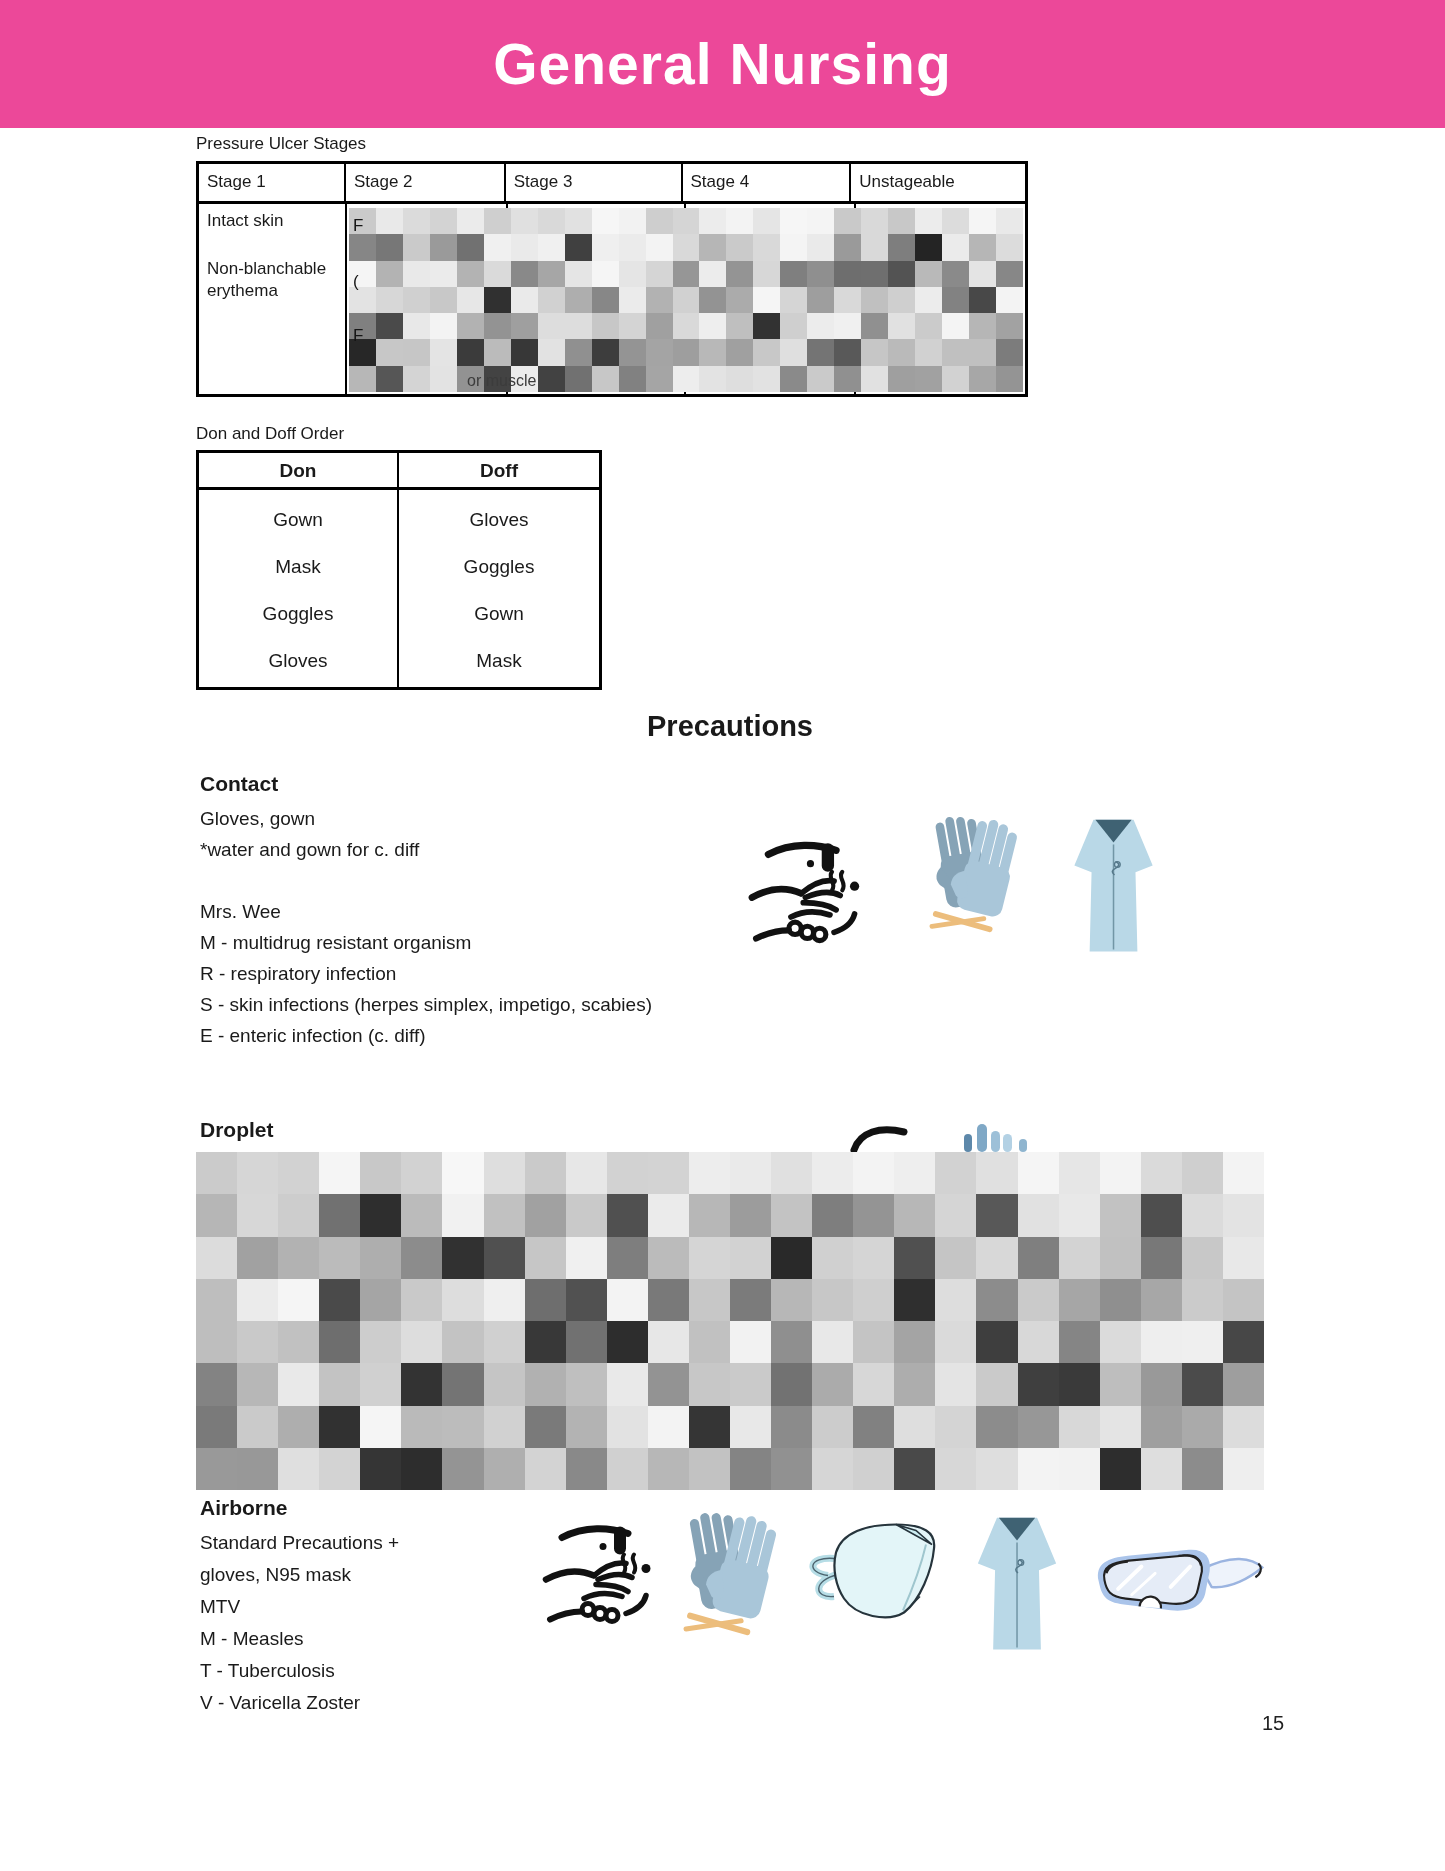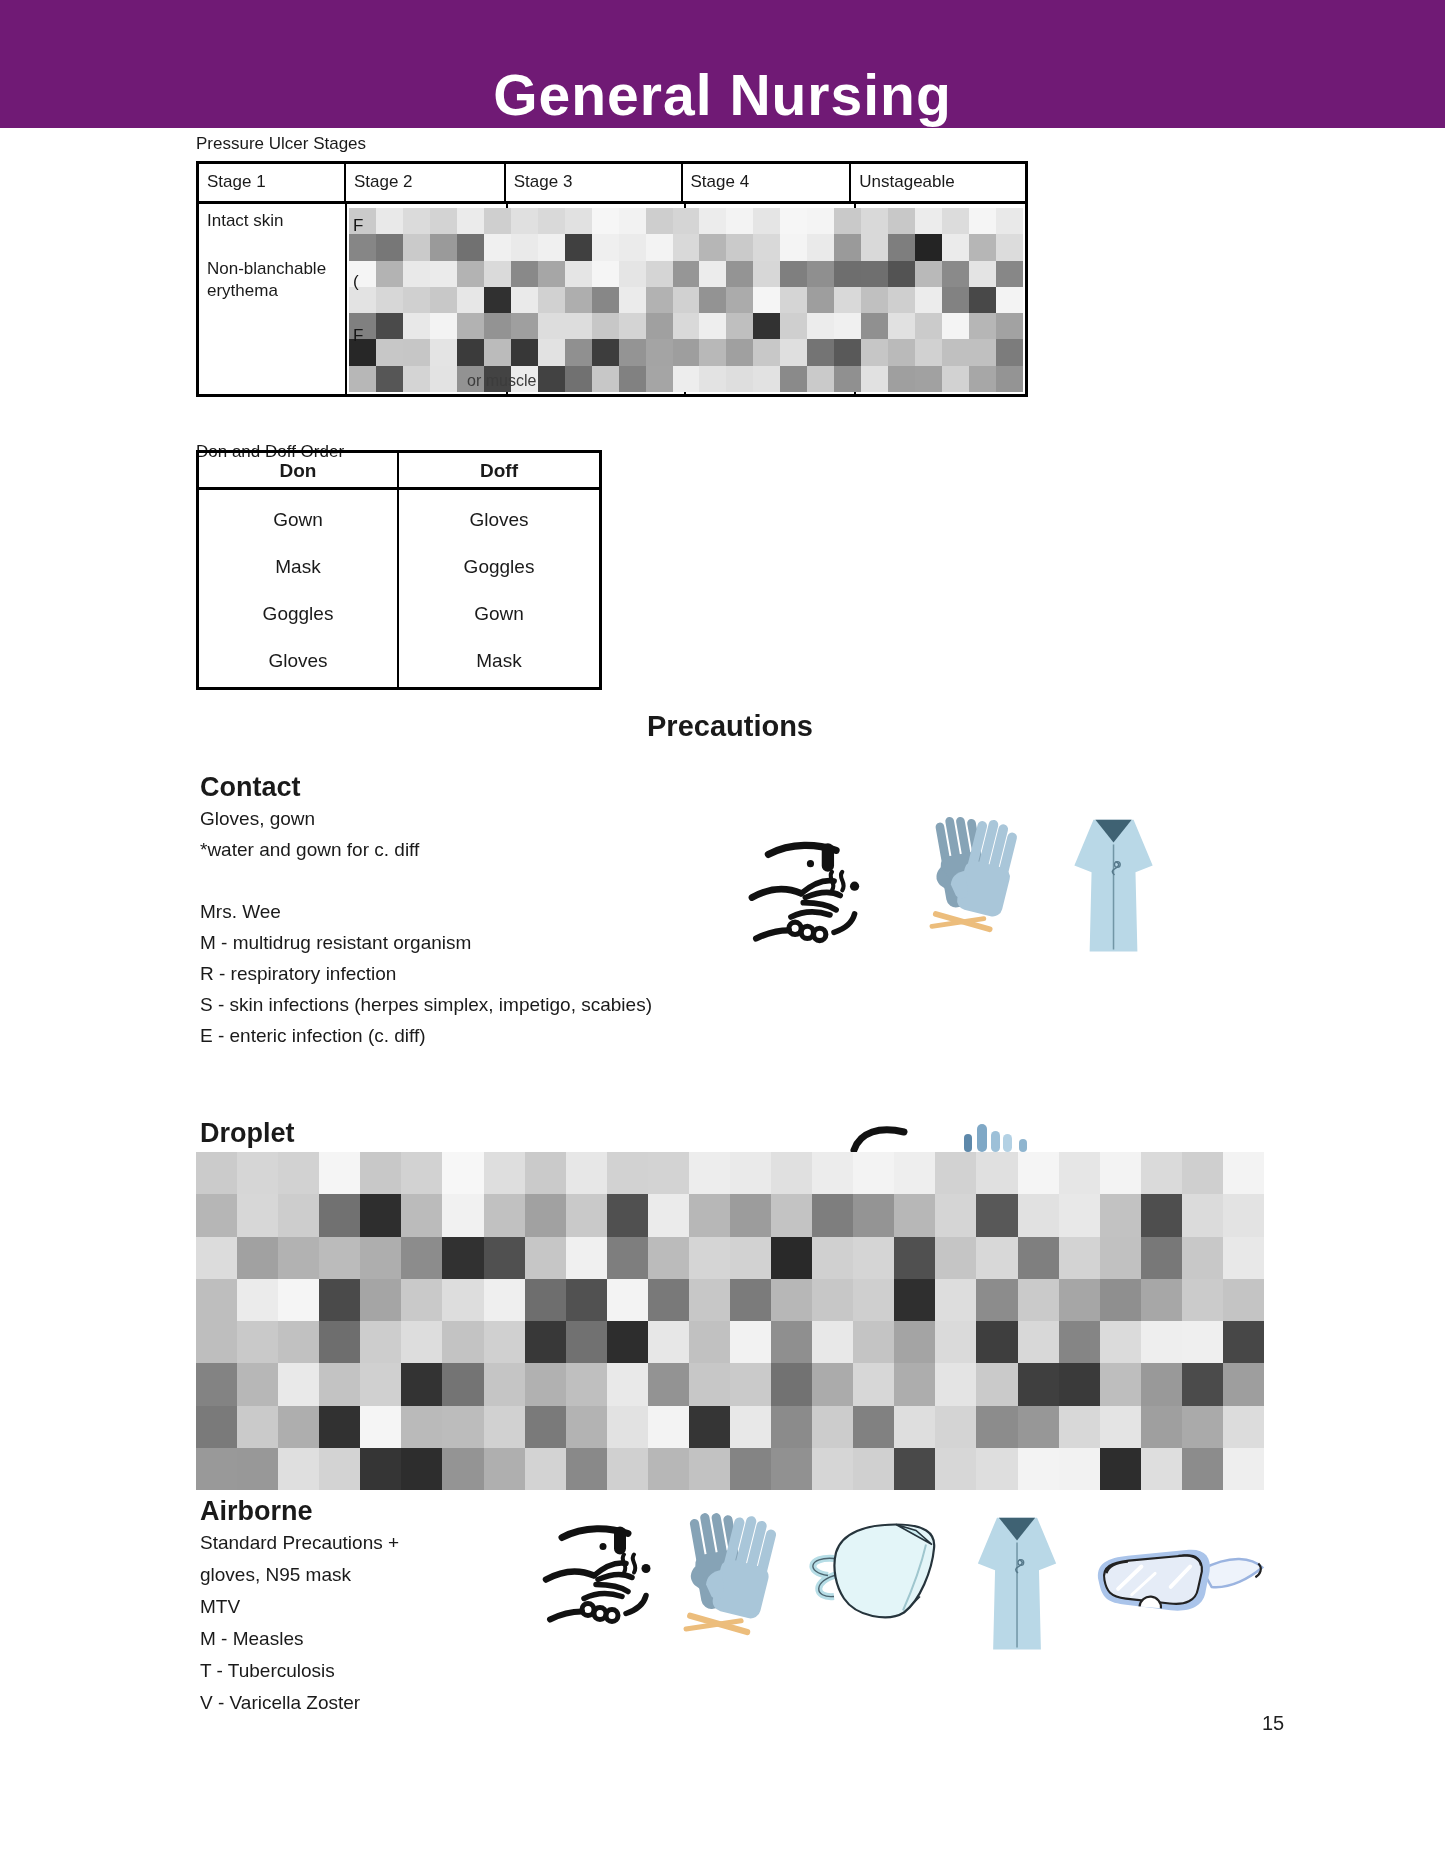--- a/index.html
+++ b/index.html
@@ -36,37 +36,37 @@
   .dd-head{display:flex;height:37px;border-bottom:3px solid #000;box-sizing:border-box;}
   .dd-h{width:50%;box-sizing:border-box;text-align:center;font-weight:bold;font-size:19px;padding-top:7px;border-right:2px solid #000;}
   .dd-h:last-child{border-right:none;}
   .dd-body{display:flex;height:200px;}
   .dd-col{width:50%;box-sizing:border-box;border-right:2px solid #000;display:flex;flex-direction:column;justify-content:space-around;align-items:center;padding:6px 0;}
   .dd-col:last-child{border-right:none;}
   .dd-col div{font-size:19px;}
 
   
   .prec-heading{position:absolute;left:196px;top:710px;width:1068px;text-align:center;font-size:29px;font-weight:bold;}
-  .sec-heading{position:absolute;font-size:27px;font-weight:bold;}
+  .sec-heading{position:absolute;font-size:21px;font-weight:bold;}
   .sec-lines{position:absolute;font-size:19px;line-height:31px;}
   .sec-lines.air{line-height:32px;}
 
   .icon{position:absolute;}
   .pagenum{position:absolute;left:1262px;top:1712px;font-size:20px;color:#222;}
 
   
   .peek-shape{position:absolute;z-index:1;}
   .droplet-mosaic{position:absolute;left:196px;top:1152px;width:1068px;height:338px;z-index:2;}
 </style>
 </head>
 <body>
 
 <div id="page">
 
-  <div class="banner" style="background:#701a75;align-items:flex-end;">
+  <div class="banner" style="background:#ec4899;">
     <div class="banner-title">General Nursing</div>
   </div>
 
   <div class="tbl-label" style="left:196px;top:134px;">Pressure Ulcer Stages</div>
 
   <div class="pu-table">
     <div class="pu-head">
         <div class="pu-h">Stage 1</div>
         <div class="pu-h">Stage 2</div>
         <div class="pu-h">Stage 3</div>
@@ -259,21 +259,21 @@
           <div style="background: rgb(167, 167, 167);"></div>
           <div style="background: rgb(148, 148, 148);"></div>
         </div>
       <span class="peek-letter" style="left:154px;top:12px;">F</span>
       <span class="peek-letter" style="left:154px;top:68px;">(</span>
       <span class="peek-letter" style="left:154px;top:122px;">F</span>
       <span class="peek-muscle" style="left:268px;top:168px;">or muscle</span>
     </div>
   </div>
 
-  <div class="tbl-label" style="left:196px;top:424px;margin-top:18px;">Don and Doff Order</div>
+  <div class="tbl-label" style="left:196px;top:424px;">Don and Doff Order</div>
 
   <div class="dd-table">
     <div class="dd-head">
         <div class="dd-h">Don</div>
         <div class="dd-h">Doff</div>
       </div>
     <div class="dd-body">
       <div class="dd-col">
           <div>Gown</div>
           <div>Mask</div>

